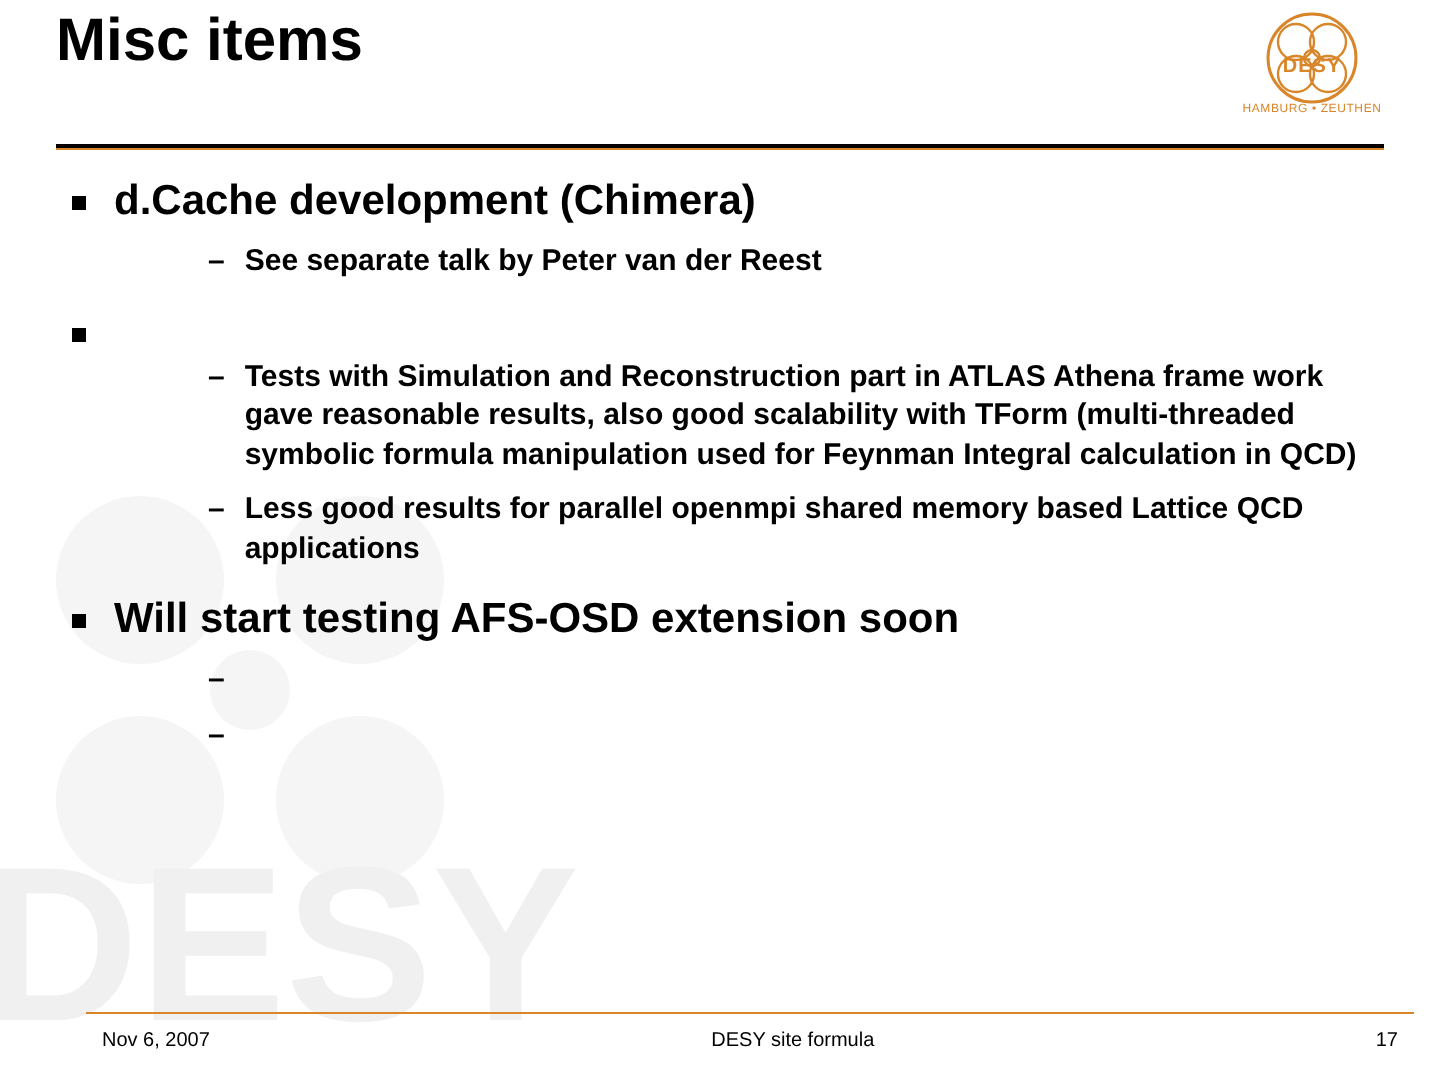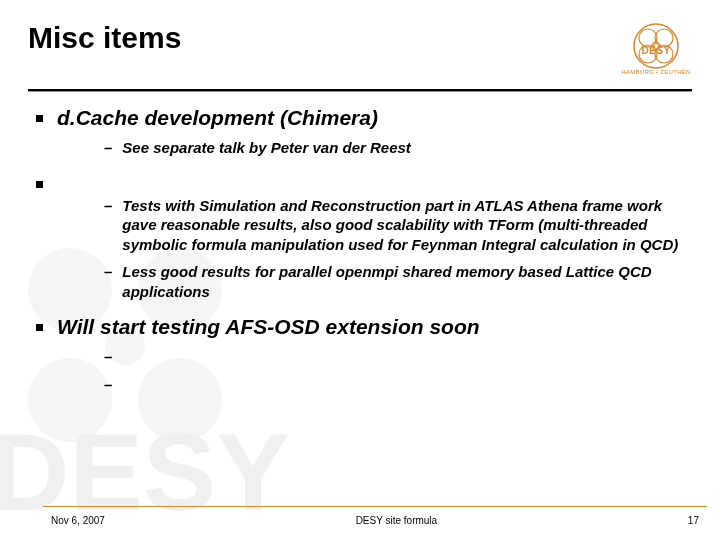--- a/index.html
+++ b/index.html
@@ -26,21 +26,21 @@
     fill: #f0f0f0;
     font-weight: 900;
     font-family: Arial, Helvetica, sans-serif;
   }
   .slide {
     position: relative;
     z-index: 1;
     width: 100%;
     height: 100%;
     box-sizing: border-box;
-    padding: 21px 28px 0 28px;
+    padding: 4px 28px 0 28px;
   }
   .title-row {
     display: flex;
     align-items: flex-start;
     justify-content: space-between;
   }
   .title {
     font-size: 30px;
     font-weight: 900;
     font-family: Arial, Helvetica, sans-serif;
@@ -80,21 +80,20 @@
     margin: 4px 0 0 0;
   }
   hr.thin-rule {
     border: none;
     border-top: 1px solid #d9862b;
     margin: 0;
   }
   .content {
     margin-top: 14px;
     padding: 0 4px;
-    font-style: italic;
   }
   .l1 {
     display: flex;
     align-items: flex-start;
     font-size: 21px;
     font-weight: bold;
     color: #000;
     margin: 14px 0 6px 4px;
   }
   .sq {

